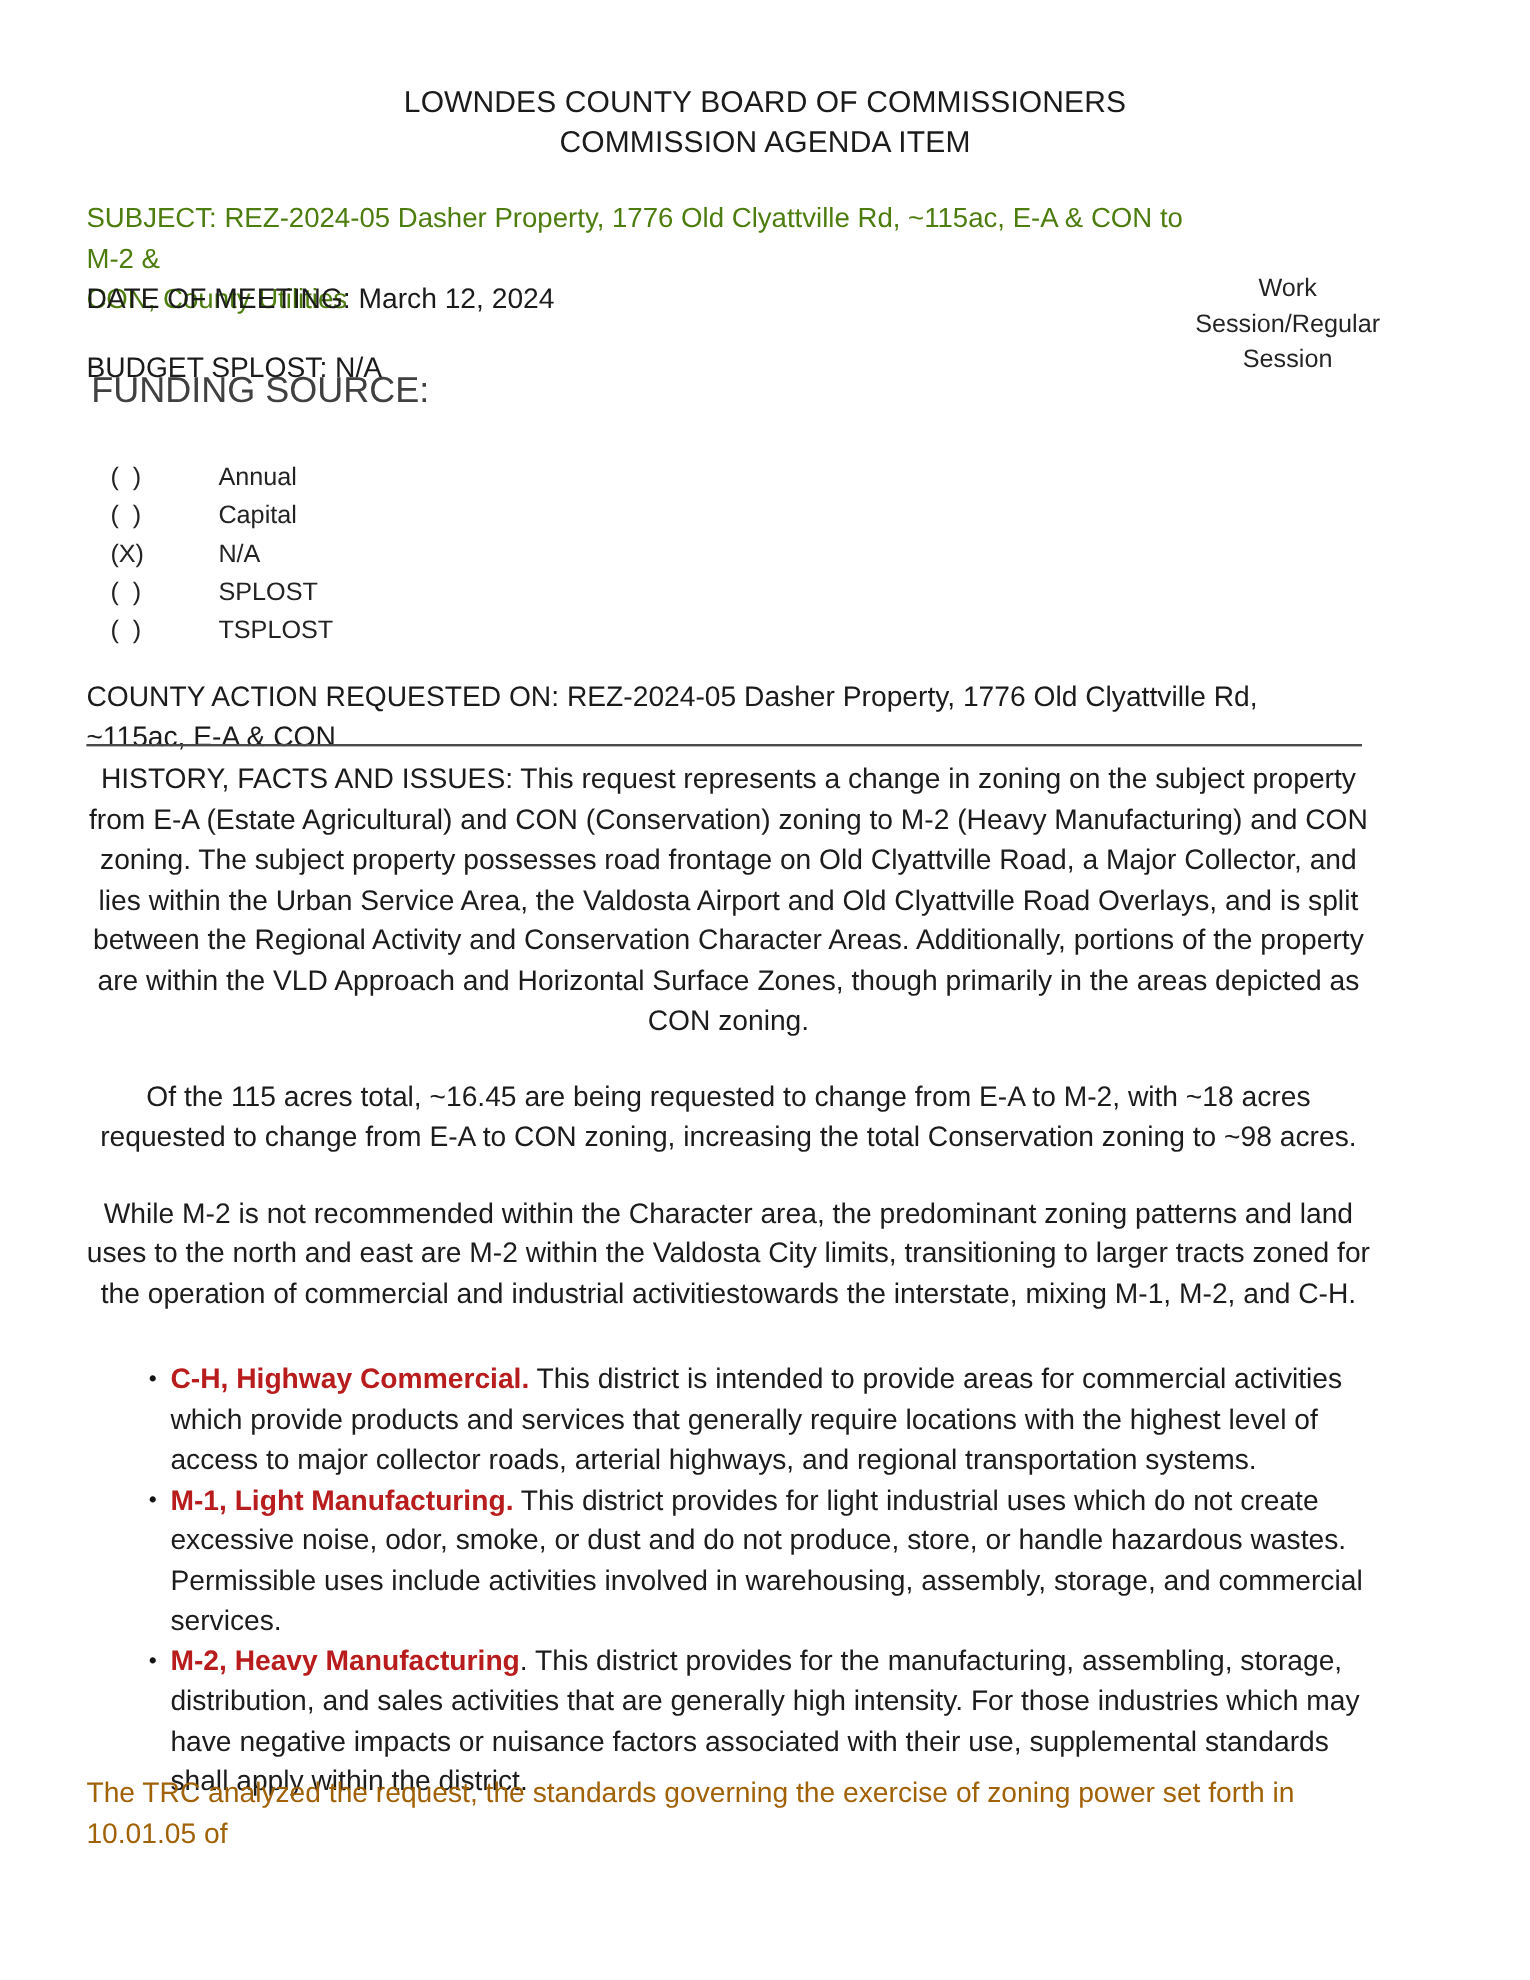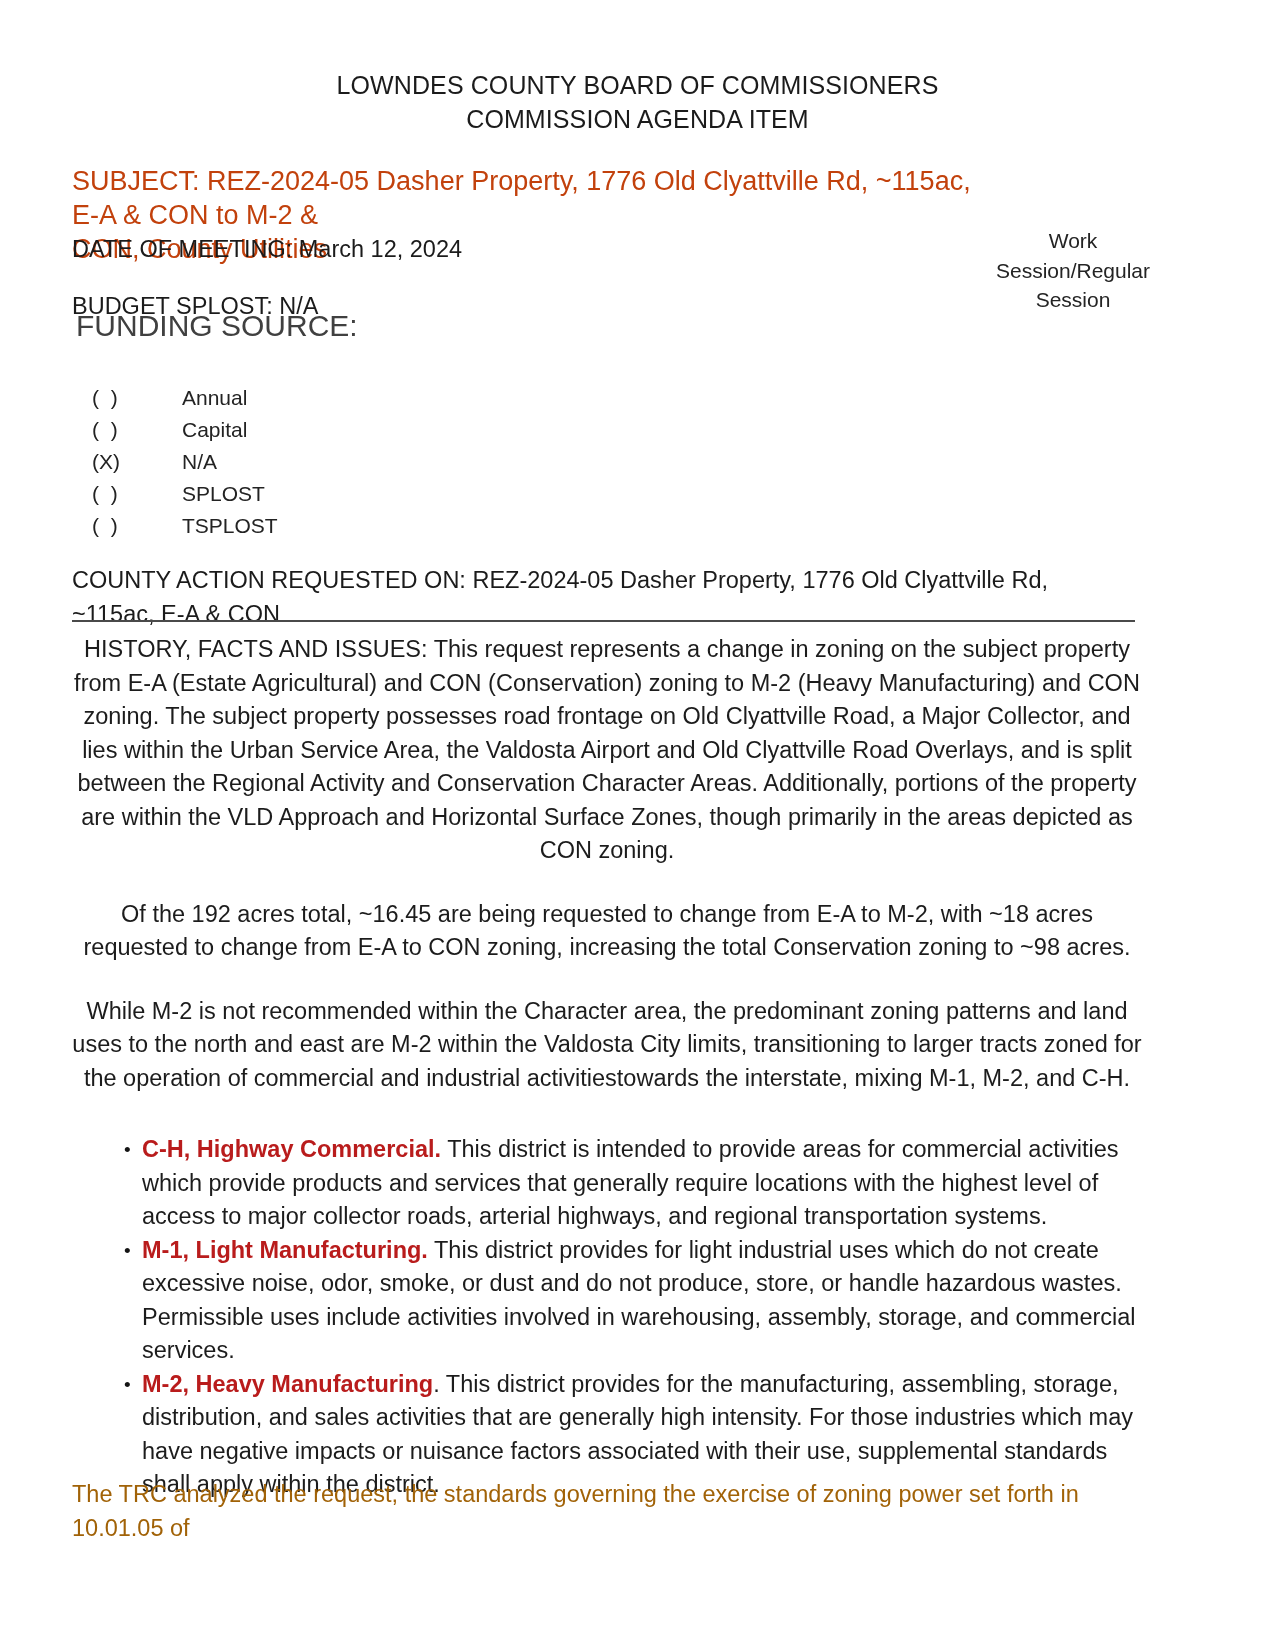--- a/index.html
+++ b/index.html
@@ -46,23 +46,23 @@
     white-space: nowrap;
   }
 
   .subject-block {
     position: absolute;
     left: 72px;
     top: 164px;
     width: 920px;
   }
   .subject-line {
-    font-size: 27px;
-    line-height: 34px;
-    color: #c2410c;
+    font-size: 23px;
+    line-height: 34px;
+    color: #4d7c0f;
   }
 
   .meeting-line {
     position: absolute;
     left: 72px;
     top: 232px;
     font-size: 23.5px;
     line-height: 34px;
     color: #1b1b1b;
   }
@@ -232,21 +232,21 @@
   </div>
 
   <div class="action-block">
     <div class="action-line cond">COUNTY ACTION REQUESTED ON: REZ-2024-05 Dasher Property, 1776 Old Clyattville Rd, ~115ac, E-A &amp; CON</div>
   </div>
 
   <div class="divider"></div>
 
   <div class="body-block">
     <p class="para cond">HISTORY, FACTS AND ISSUES: This request represents a change in zoning on the subject property from E-A (Estate Agricultural) and CON (Conservation) zoning to M-2 (Heavy Manufacturing) and CON zoning. The subject property possesses road frontage on Old Clyattville Road, a Major Collector, and lies within the Urban Service Area, the Valdosta Airport and Old Clyattville Road Overlays, and is split between the Regional Activity and Conservation Character Areas. Additionally, portions of the property are within the VLD Approach and Horizontal Surface Zones, though primarily in the areas depicted as CON zoning.</p>
-    <p class="para cond">Of the 192 acres total, ~16.45 are being requested to change from E-A to M-2, with ~18 acres requested to change from E-A to CON zoning, increasing the total Conservation zoning to ~98 acres.</p>
+    <p class="para cond">Of the 115 acres total, ~16.45 are being requested to change from E-A to M-2, with ~18 acres requested to change from E-A to CON zoning, increasing the total Conservation zoning to ~98 acres.</p>
     <p class="para cond">While M-2 is not recommended within the Character area, the predominant zoning patterns and land uses to the north and east are M-2 within the Valdosta City limits, transitioning to larger tracts zoned for the operation of commercial and industrial activitiestowards the interstate, mixing M-1, M-2, and C-H.</p>
 
     <ul class="bullets">
       <li class="bullet cond">
         <span class="dot">•</span>
         <b>C-H, Highway Commercial.</b><span> This district is intended to provide areas for commercial activities which provide products and services that generally require locations with the highest level of access to major collector roads, arterial highways, and regional transportation systems.</span>
       </li>
       <li class="bullet cond">
         <span class="dot">•</span>
         <b>M-1, Light Manufacturing.</b><span> This district provides for light industrial uses which do not create excessive noise, odor, smoke, or dust and do not produce, store, or handle hazardous wastes. Permissible uses include activities involved in warehousing, assembly, storage, and commercial services.</span>

